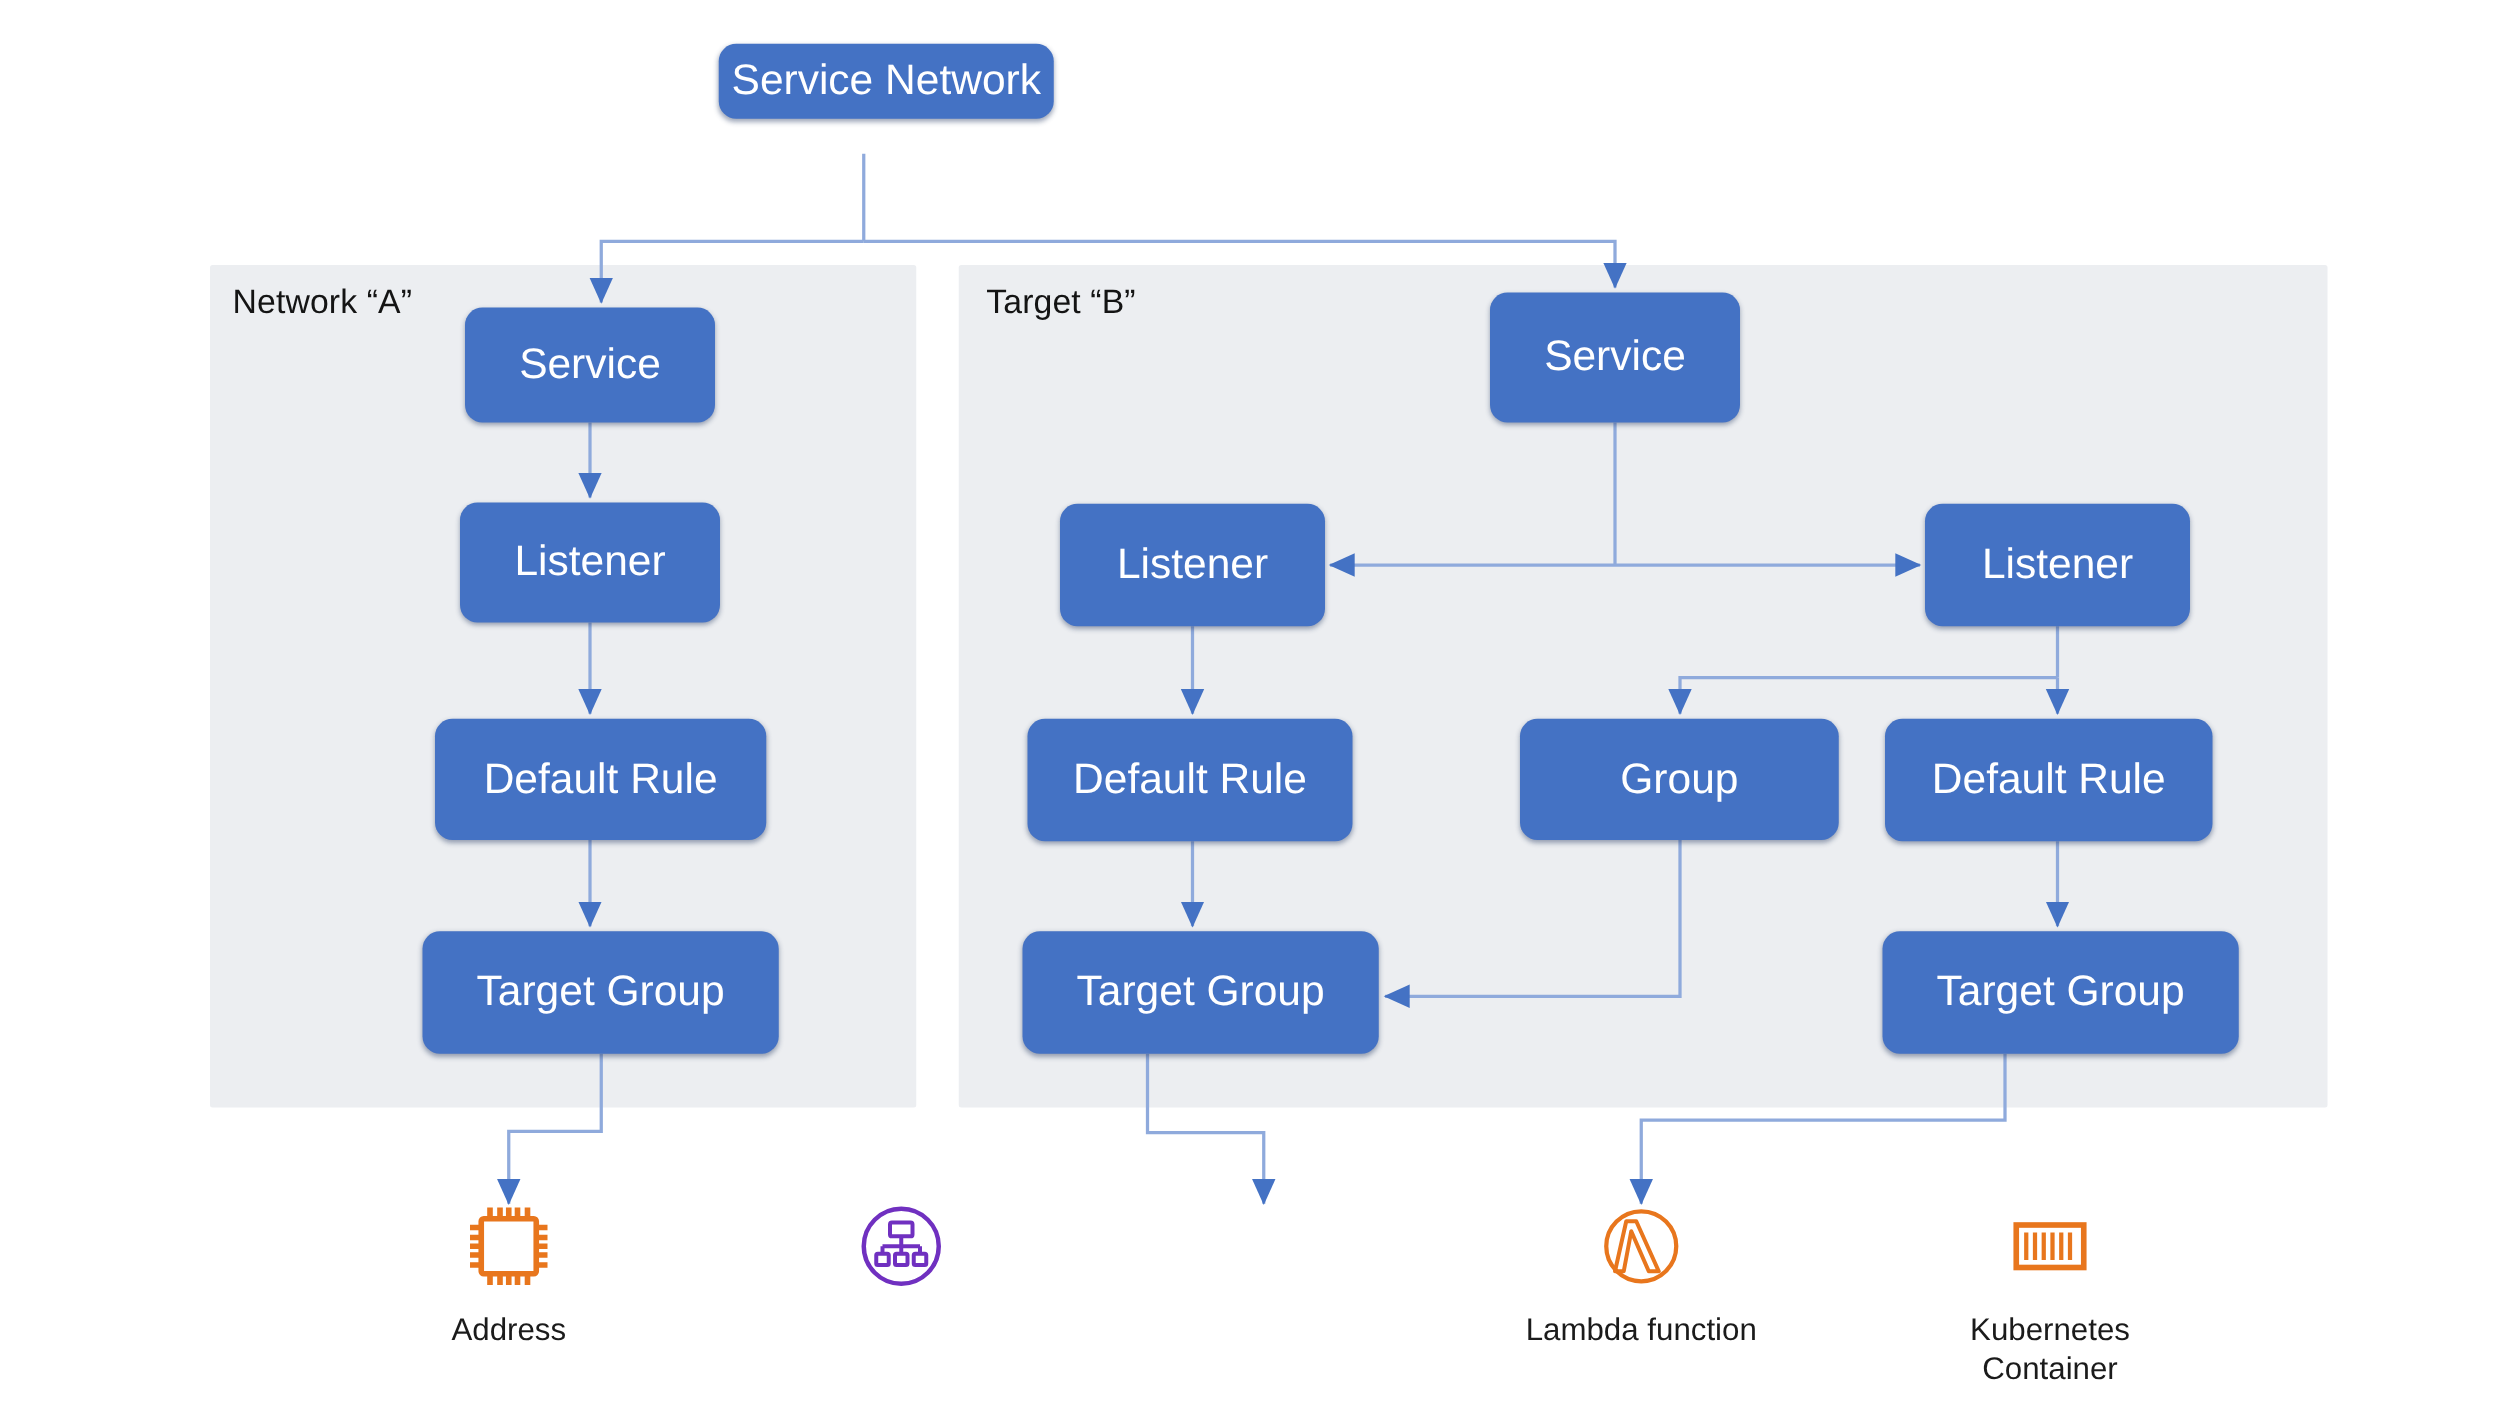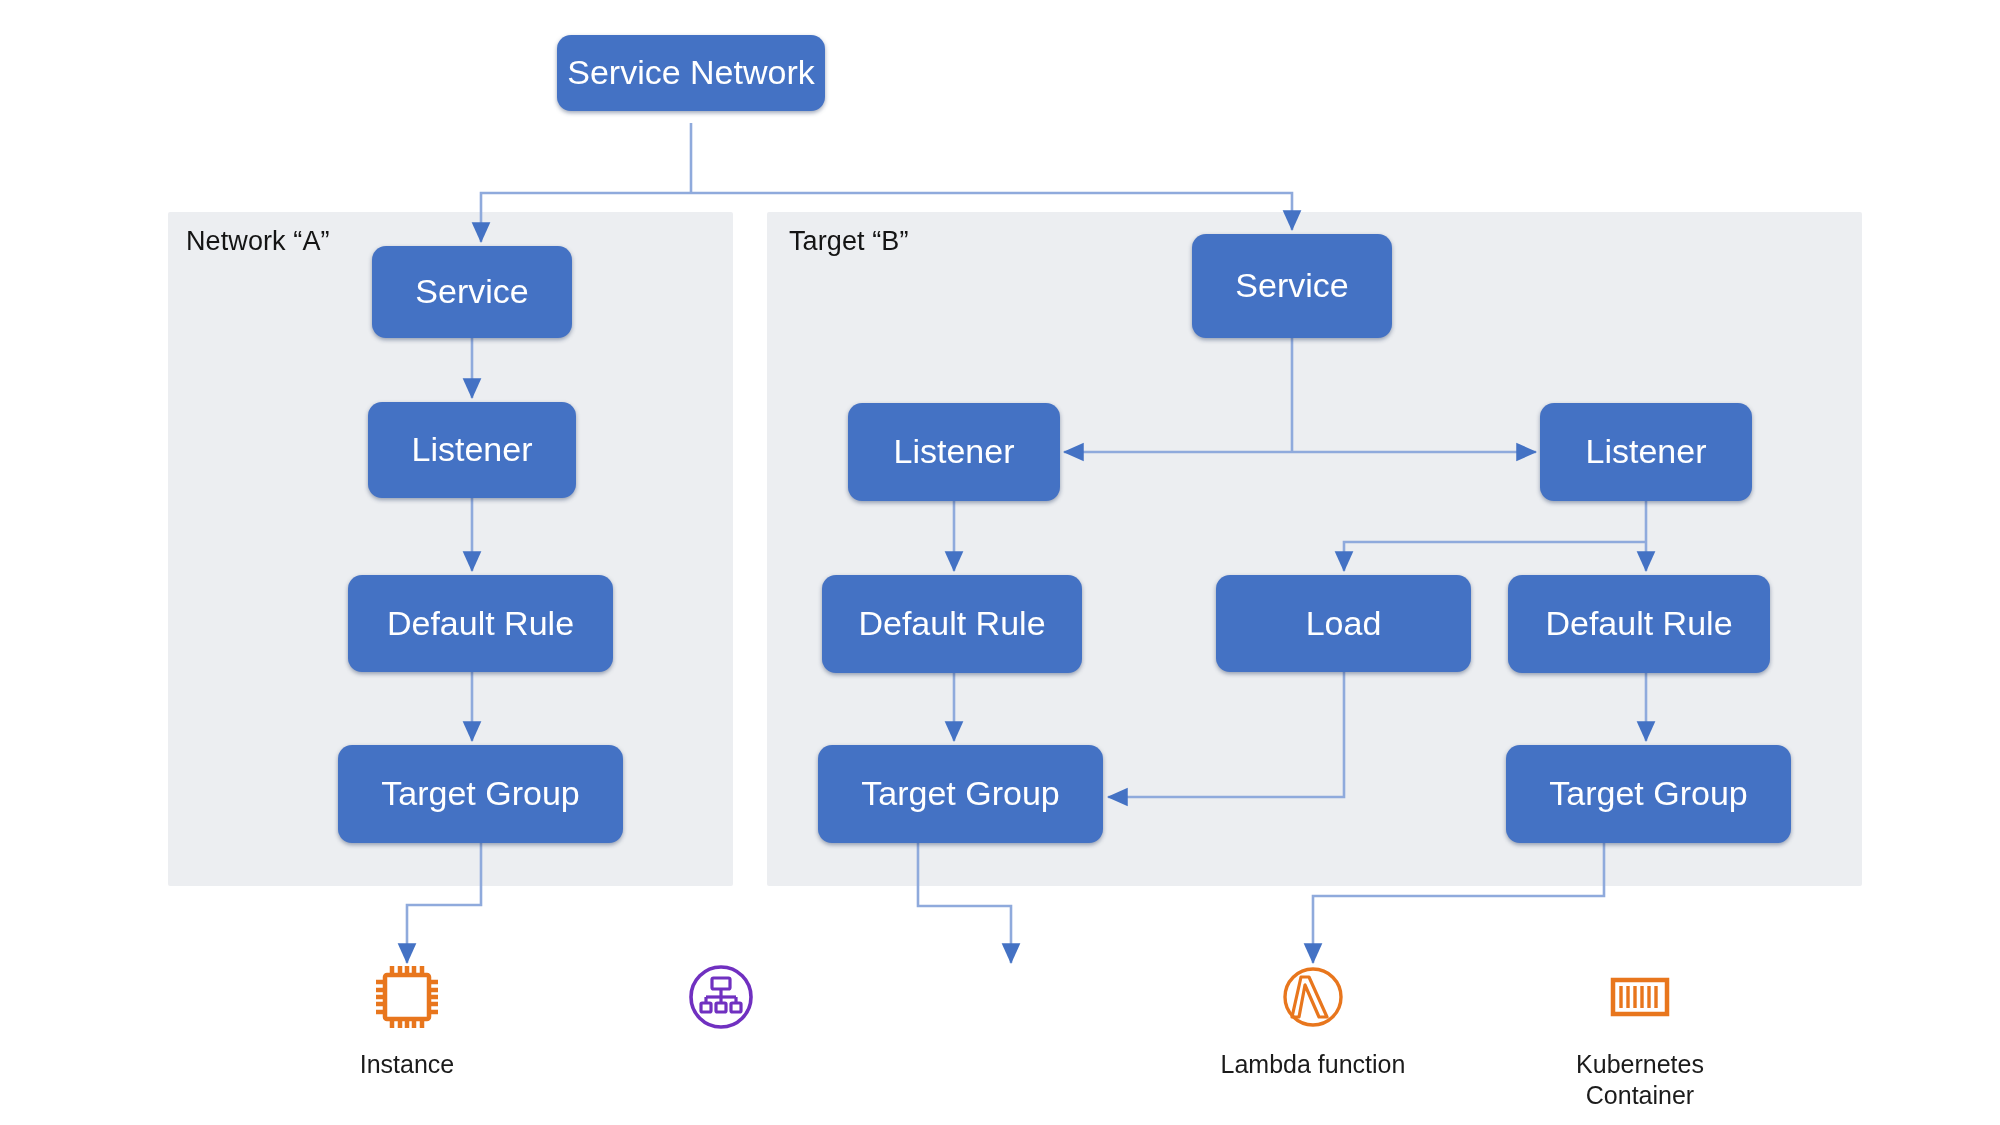--- a/index.html
+++ b/index.html
@@ -125,49 +125,49 @@
       <path d="M1646,673 L1646,741" marker-end="url(#ah)"></path>
 
       <path d="M1344,672 L1344,797 L1108,797" marker-end="url(#ah-l)"></path>
 
       <path d="M918,843 L918,906 L1011,906 L1011,963" marker-end="url(#ah)"></path>
 
       <path d="M1604,843 L1604,896 L1313,896 L1313,963" marker-end="url(#ah)"></path>
     </g>
   </svg>
 
-  <div class="node big" style="left:557px; top:35px; width:268px; height:76px;">Service Network</div>
+  <div class="node big" style="left:575px; top:35px; width:268px; height:60px;">Service Network</div>
 
   <div class="node big" style="left:372px; top:246px; width:200px; height:92px;">Service</div>
   <div class="node big" style="left:368px; top:402px; width:208px; height:96px;">Listener</div>
   <div class="node big" style="left:348px; top:575px; width:265px; height:97px;">Default Rule</div>
   <div class="node big" style="left:338px; top:745px; width:285px; height:98px;">Target Group</div>
 
   <div class="node big" style="left:1192px; top:234px; width:200px; height:104px;">Service</div>
   <div class="node big" style="left:848px; top:403px; width:212px; height:98px;">Listener</div>
   <div class="node big" style="left:1540px; top:403px; width:212px; height:98px;">Listener</div>
   <div class="node big" style="left:822px; top:575px; width:260px; height:98px;">Default Rule</div>
-  <div class="node big" style="left:1216px; top:575px; width:255px; height:97px;">Load</div>
+  <div class="node big" style="left:1216px; top:575px; width:255px; height:97px;">Group</div>
   <div class="node big" style="left:1508px; top:575px; width:262px; height:98px;">Default Rule</div>
   <div class="node big" style="left:818px; top:745px; width:285px; height:98px;">Target Group</div>
   <div class="node big" style="left:1506px; top:745px; width:285px; height:98px;">Target Group</div>
 
   <div class="legend-item" style="left:297px; top:955px;">
     <div class="legend-icon">
       <svg width="80" height="80" viewBox="0 0 80 80" xmlns="http://www.w3.org/2000/svg">
         <g stroke="#e8761d" stroke-width="4.5" fill="none" stroke-linecap="butt">
           <rect x="18" y="18" width="44" height="44" rx="2"></rect>
           <path d="M25,18 L25,9 M33,18 L33,9 M40,18 L40,9 M47,18 L47,9 M55,18 L55,9"></path>
           <path d="M25,62 L25,71 M33,62 L33,71 M40,62 L40,71 M47,62 L47,71 M55,62 L55,71"></path>
           <path d="M18,25 L9,25 M18,33 L9,33 M18,40 L9,40 M18,47 L9,47 M18,55 L9,55"></path>
           <path d="M62,25 L71,25 M62,33 L71,33 M62,40 L71,40 M62,47 L71,47 M62,55 L71,55"></path>
         </g>
       </svg>
     </div>
-    <div class="legend-label">Instance</div>
+    <div class="legend-label">Address</div>
   </div>
 
   <div class="legend-item" style="left:611px; top:955px;">
     <div class="legend-icon">
       <svg width="80" height="80" viewBox="0 0 80 80" xmlns="http://www.w3.org/2000/svg">
         <circle cx="40" cy="40" r="30" fill="none" stroke="#7030c0" stroke-width="3.6"></circle>
         <g stroke="#7030c0" stroke-width="3.2" fill="none">
           <rect x="31" y="21" width="18" height="11" rx="1.5"></rect>
           <path d="M40,32 L40,40"></path>
           <path d="M25,40 L55,40"></path>

